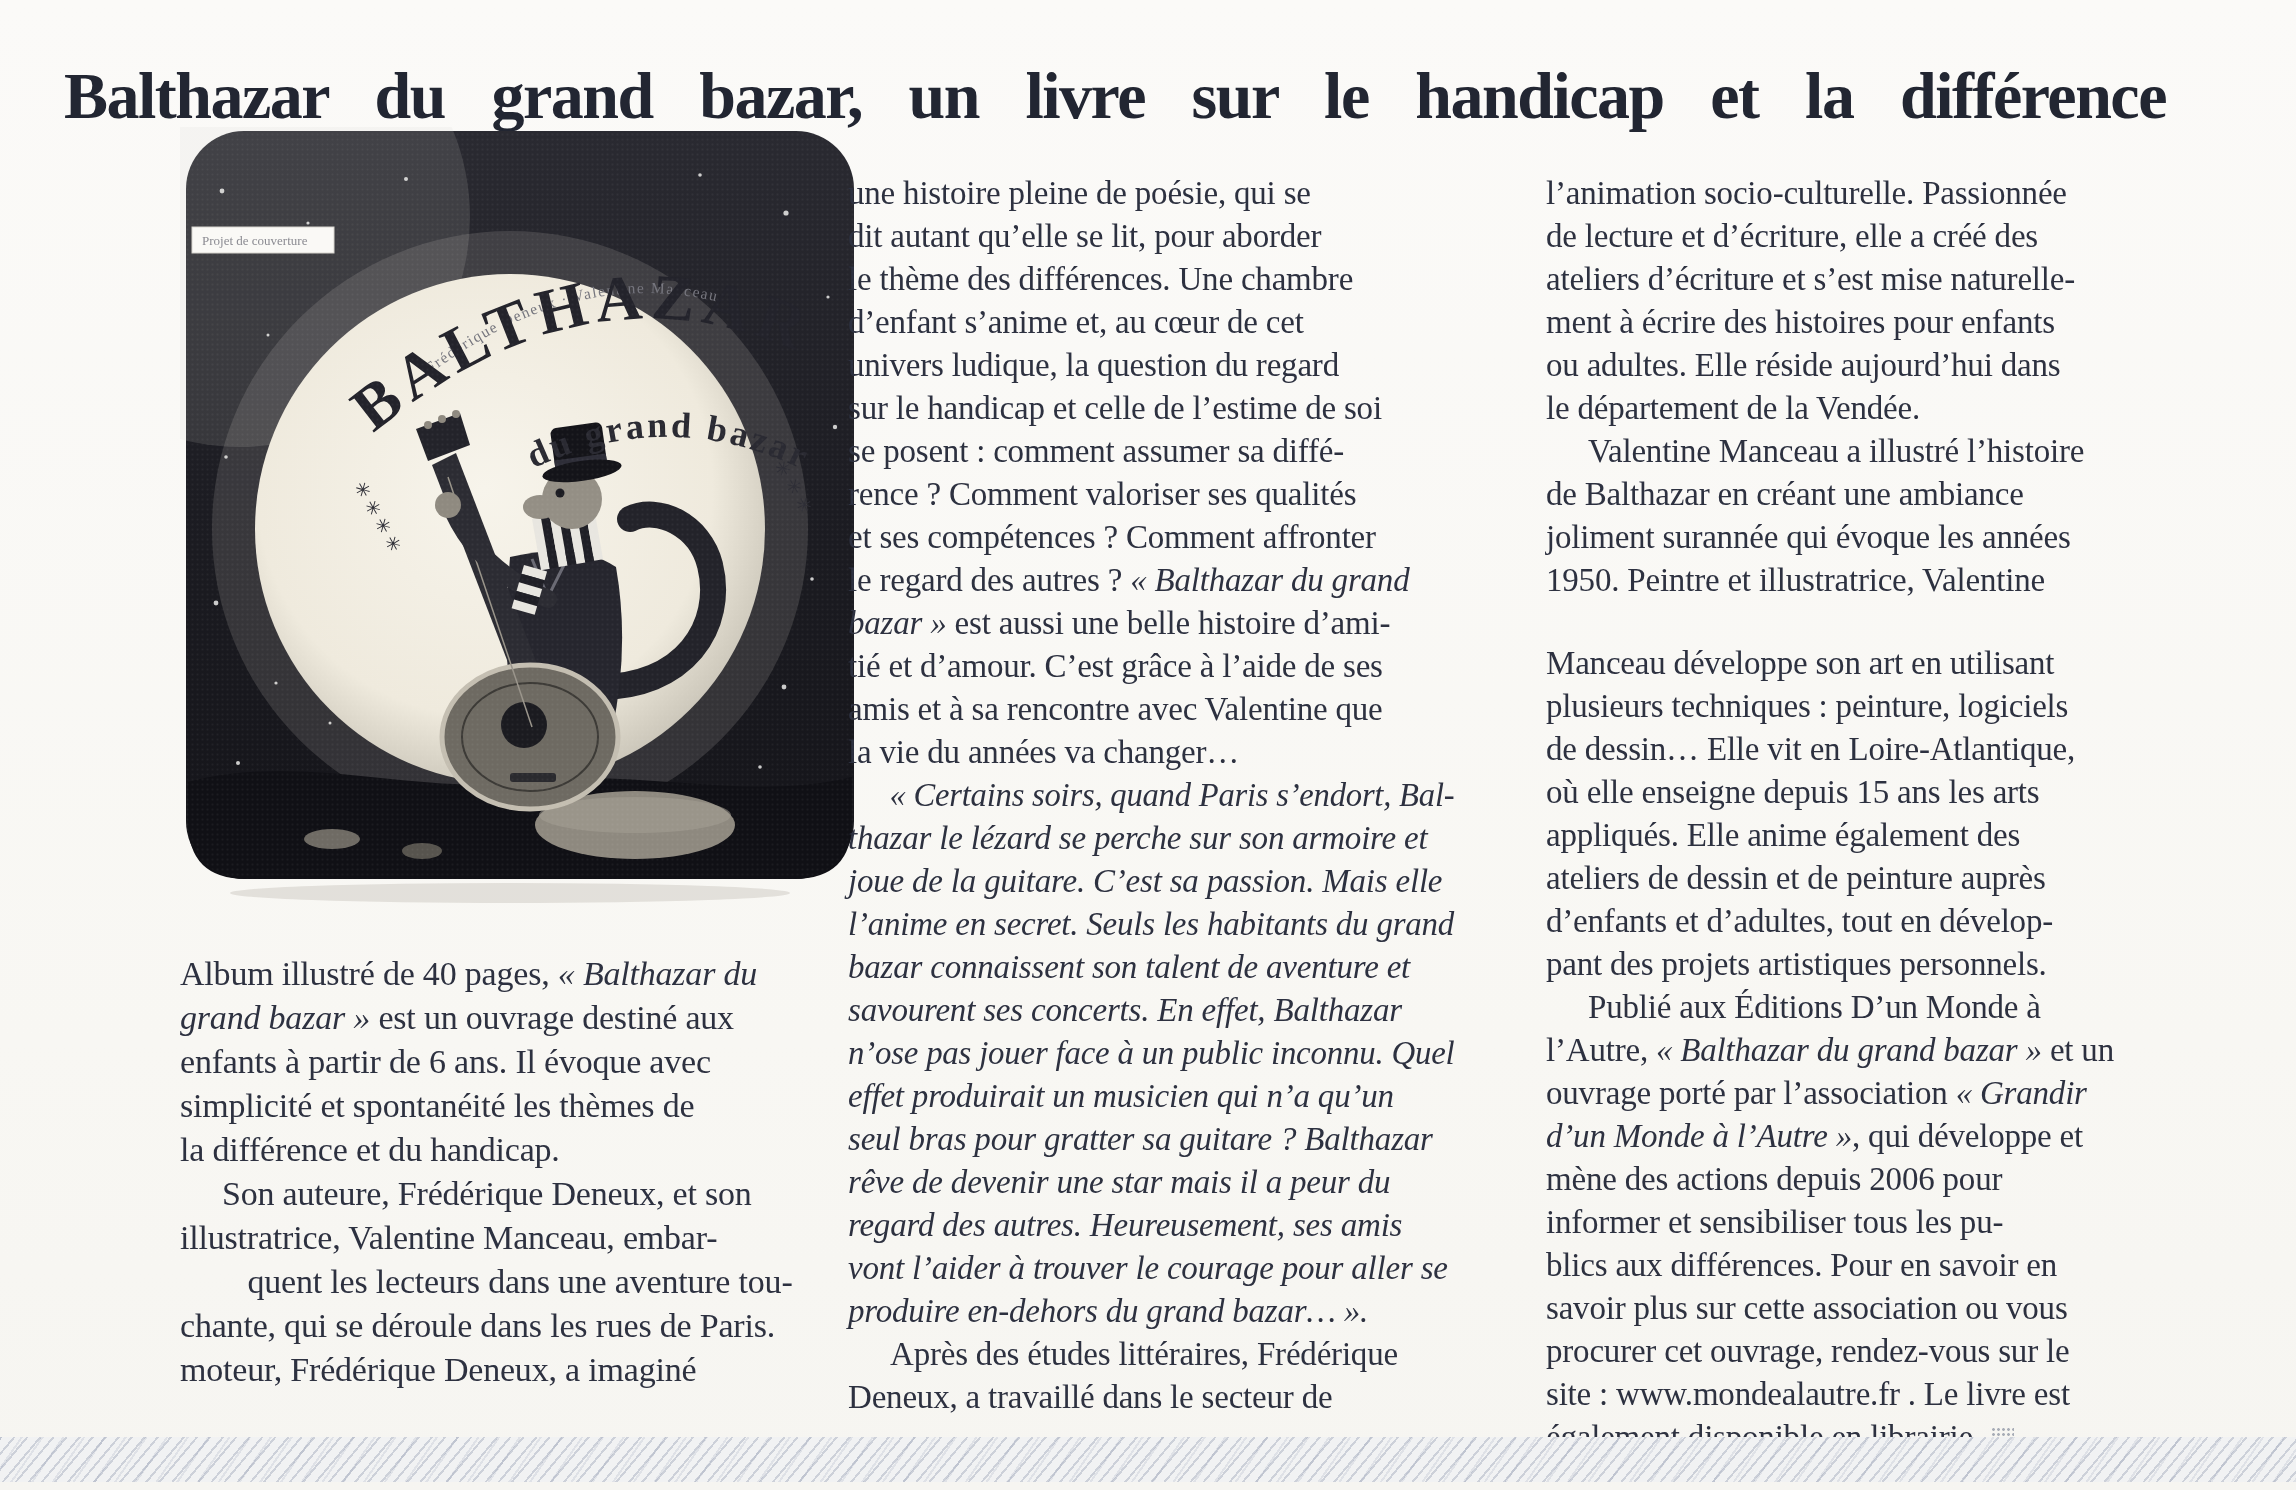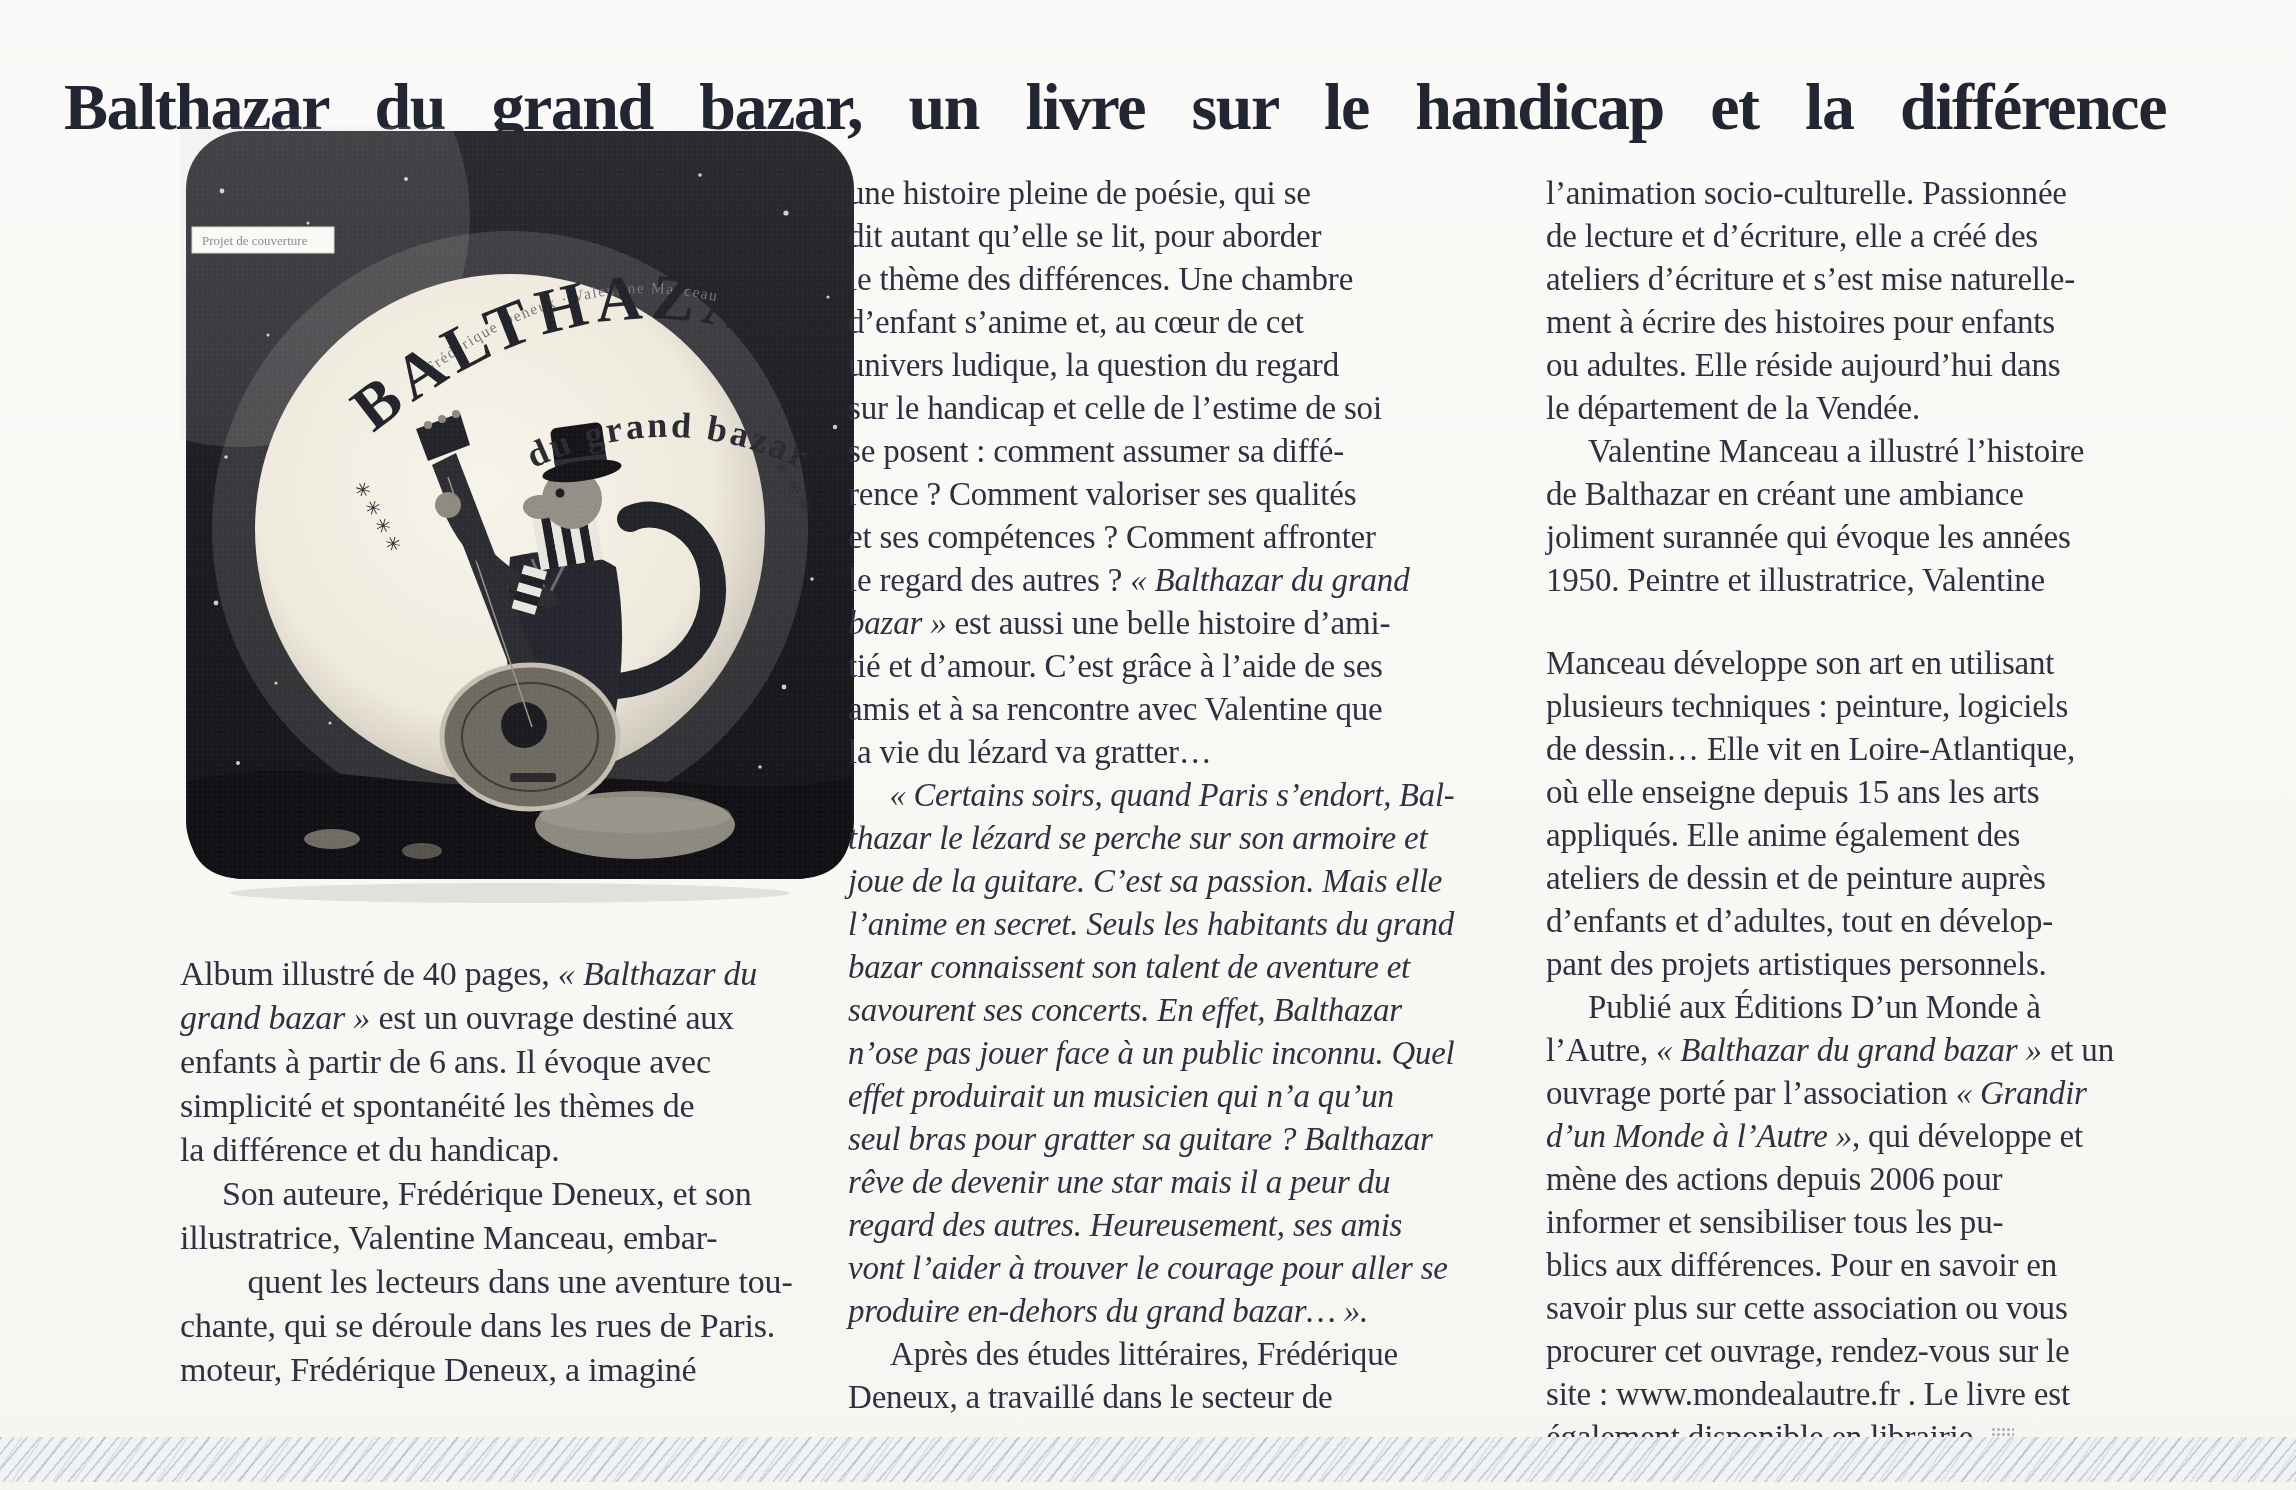--- a/index.html
+++ b/index.html
@@ -5,21 +5,21 @@
   html,body{margin:0;padding:0;}
   body{
     width:2296px;height:1490px;overflow:hidden;
     background:linear-gradient(180deg,#fbfaf8 0%,#f8f7f3 70%,#f6f5f1 100%);
     font-family:"Liberation Serif","DejaVu Serif",serif;
     color:#2d3140;
     position:relative;
   }
   #page{position:absolute;inset:0;}
   .headline{
-    position:absolute;left:64px;top:49px;width:2102px;height:86px;
+    position:absolute;left:64px;top:38px;width:2102px;height:86px;
     font-size:66px;font-weight:700;letter-spacing:-1.5px;color:#222632;
     line-height:84px;white-space:nowrap;margin-top:16px;
   }
   .fitline{display:inline-block;white-space:nowrap;transform-origin:0 50%;}
   .col{position:absolute;}
   .lines .line{
     display:block;white-space:nowrap;height:43px;line-height:43px;
     font-size:33px;letter-spacing:-0.2px;transform-origin:0 50%;
   }
   .cap .line{height:44px;line-height:44px;font-size:34px;}
@@ -196,21 +196,21 @@
       <div class="line" style="word-spacing: 0px;"><span>d’enfant s’anime et, au cœur de cet</span></div>
       <div class="line" style="word-spacing: 0px;"><span>univers ludique, la question du regard</span></div>
       <div class="line" style="word-spacing: 0px;"><span>sur le handicap et celle de l’estime de soi</span></div>
       <div class="line" style="word-spacing: 0px;"><span>se posent : comment assumer sa diffé-</span></div>
       <div class="line" style="word-spacing: 0px;"><span>rence ? Comment valoriser ses qualités</span></div>
       <div class="line" style="word-spacing: 0px;"><span>et ses compétences ? Comment affronter</span></div>
       <div class="line" style="word-spacing: 0px;"><span>le regard des autres ? </span><span class="it">« Balthazar du grand</span></div>
       <div class="line" style="word-spacing: 0px;"><span class="it">bazar »</span><span> est aussi une belle histoire d’ami-</span></div>
       <div class="line" style="word-spacing: 0px;"><span>tié et d’amour. C’est grâce à l’aide de ses</span></div>
       <div class="line" style="word-spacing: 0px;"><span>amis et à sa rencontre avec Valentine que</span></div>
-      <div class="line end"><span>la vie du lézard va gratter…</span></div>
+      <div class="line end"><span>la vie du années va changer…</span></div>
       <div class="line ind" style="transform: scaleX(0.986971);"><span class="it">« Certains soirs, quand Paris s’endort, Bal-</span></div>
       <div class="line" style="word-spacing: 0px;"><span class="it">thazar le lézard se perche sur son armoire et</span></div>
       <div class="line" style="word-spacing: 0px;"><span class="it">joue de la guitare. C’est sa passion. Mais elle</span></div>
       <div class="line" style="transform: scaleX(0.998353);"><span class="it">l’anime en secret. Seuls les habitants du grand</span></div>
       <div class="line" style="word-spacing: 0px;"><span class="it">bazar connaissent son talent de aventure et</span></div>
       <div class="line" style="word-spacing: 0px;"><span class="it">savourent ses concerts. En effet, Balthazar</span></div>
       <div class="line" style="transform: scaleX(0.995074);"><span class="it">n’ose pas jouer face à un public inconnu. Quel</span></div>
       <div class="line" style="word-spacing: 0px;"><span class="it">effet produirait un musicien qui n’a qu’un</span></div>
       <div class="line" style="word-spacing: 0px;"><span class="it">seul bras pour gratter sa guitare ? Balthazar</span></div>
       <div class="line" style="word-spacing: 0px;"><span class="it">rêve de devenir une star mais il a peur du</span></div>

